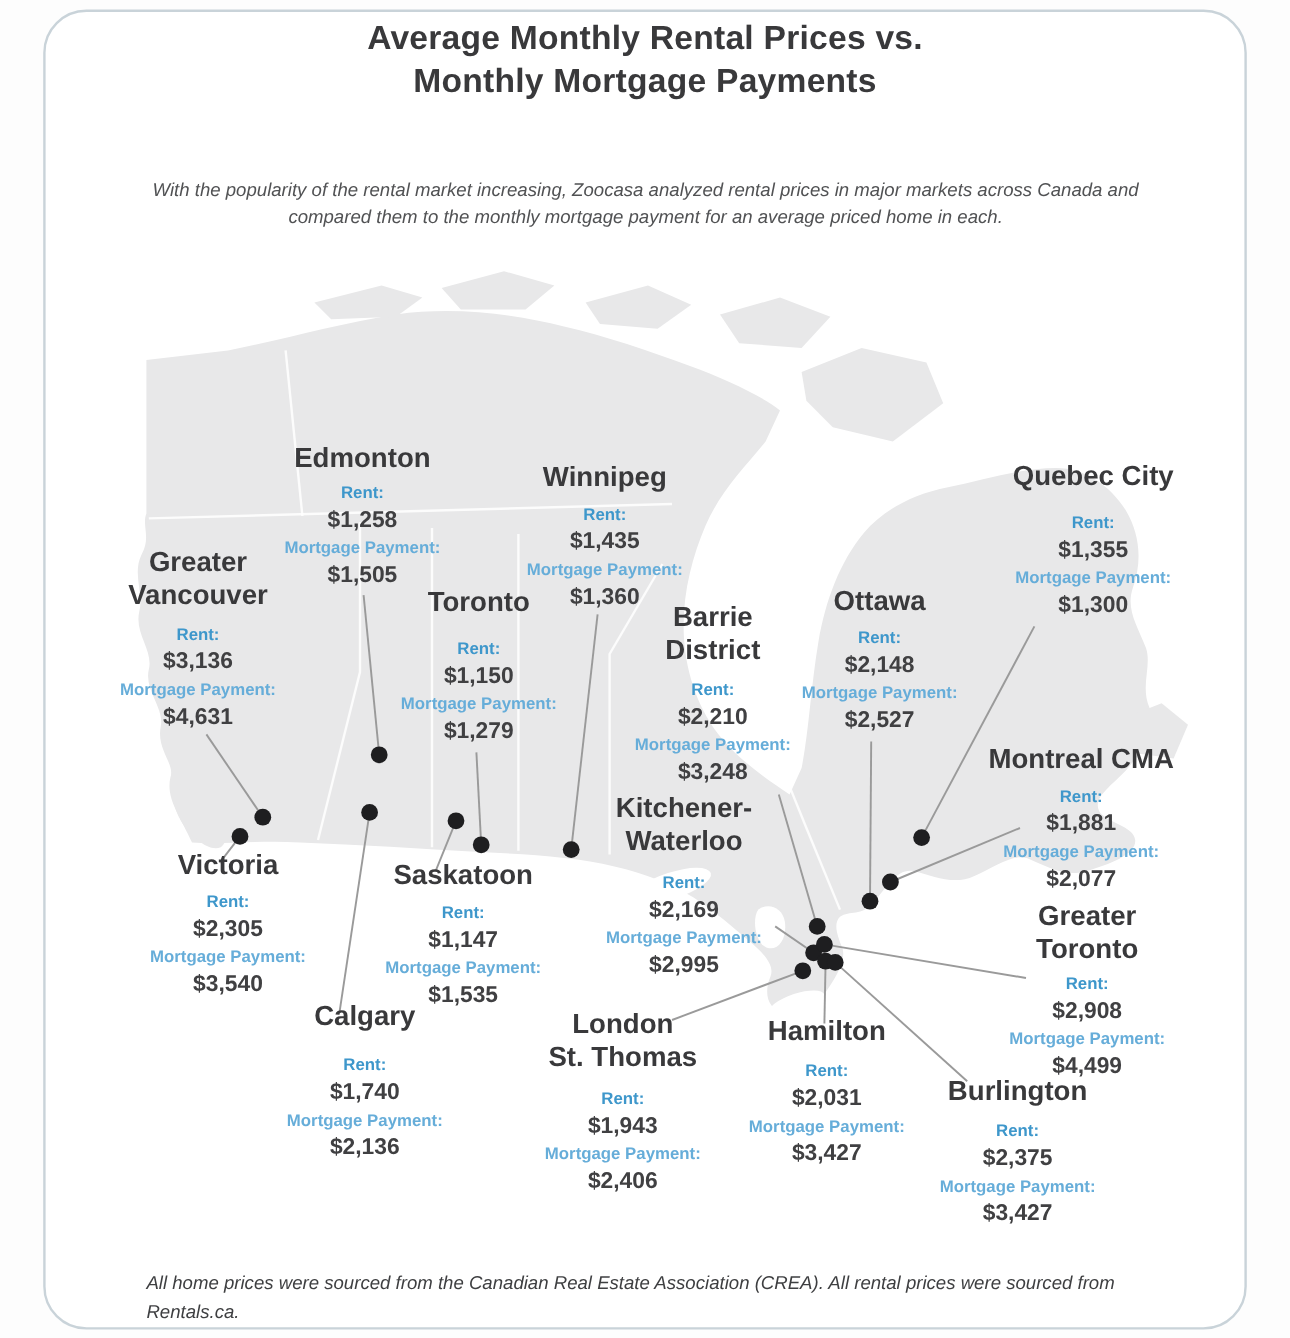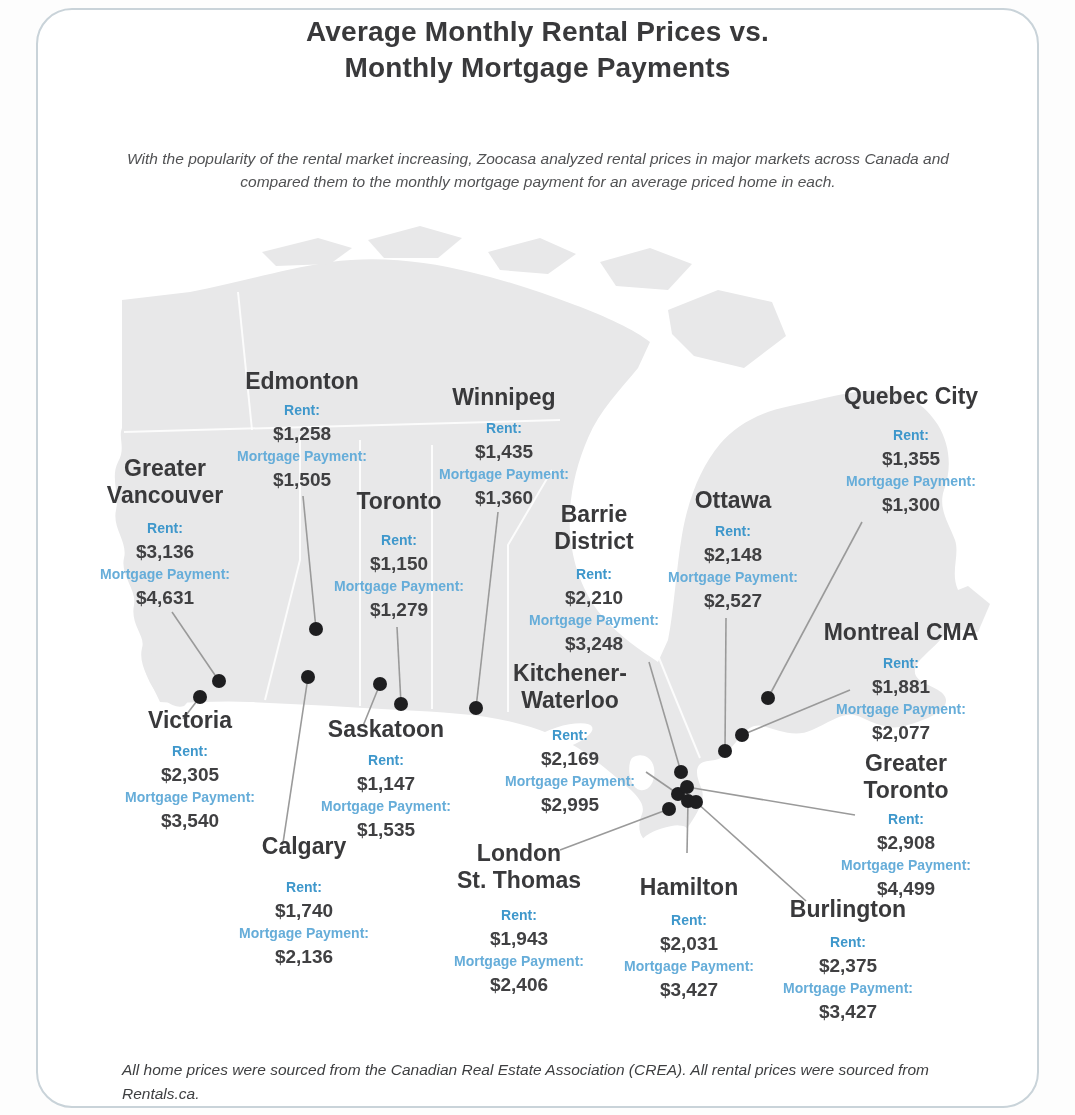--- a/index.html
+++ b/index.html
@@ -233,21 +233,21 @@
     <div class="mortgage-value">$2,136</div>
   </div>
       <div class="city" style="left: 519px; top: 840px;">
     <div class="city-name">London
 St. Thomas</div>
     <div class="rent-label" style="margin-top: 10px;">Rent:</div>
     <div class="rent-value">$1,943</div>
     <div class="mortgage-label">Mortgage Payment:</div>
     <div class="mortgage-value">$2,406</div>
   </div>
-      <div class="city" style="left: 689px; top: 846px; margin-top: 28px;">
+      <div class="city" style="left: 689px; top: 846px;">
     <div class="city-name">Hamilton</div>
     <div class="rent-label" style="margin-top: 8px;">Rent:</div>
     <div class="rent-value">$2,031</div>
     <div class="mortgage-label">Mortgage Payment:</div>
     <div class="mortgage-value">$3,427</div>
   </div>
       <div class="city" style="left: 848px; top: 896px;">
     <div class="city-name">Burlington</div>
     <div class="rent-label" style="margin-top: 8px;">Rent:</div>
     <div class="rent-value">$2,375</div>

